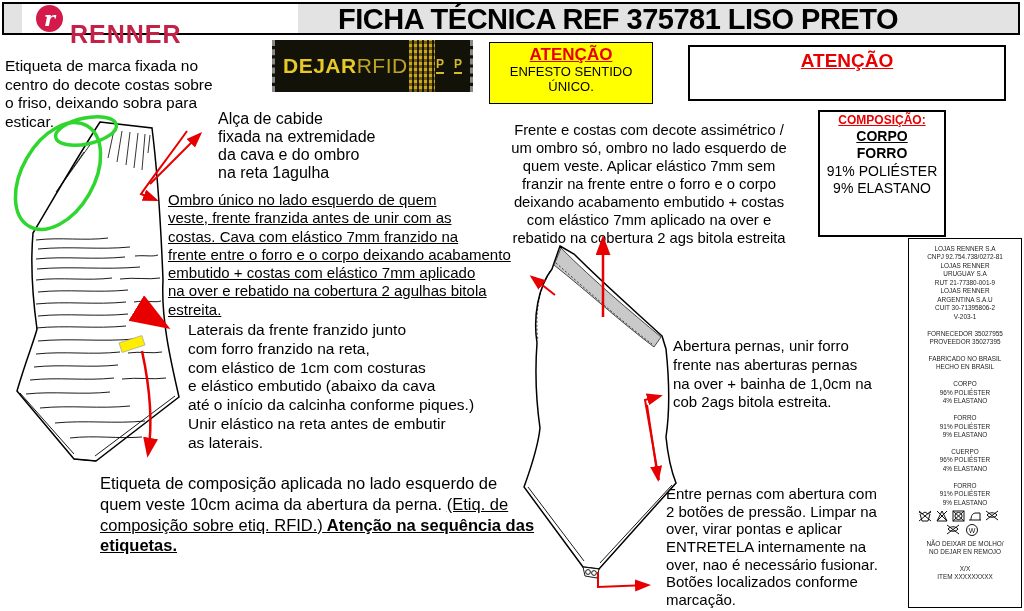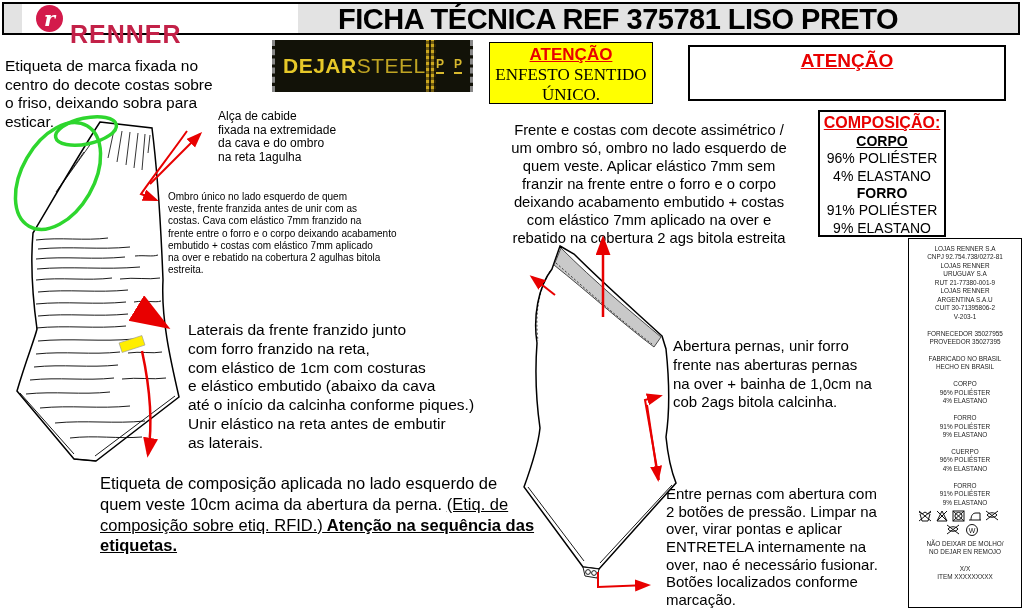--- a/index.html
+++ b/index.html
@@ -33,39 +33,39 @@
   .bs-stripe{width:26px;height:100%;
      background:
        repeating-linear-gradient(0deg, rgba(0,0,0,.45) 0 3px, rgba(0,0,0,0) 3px 6px),
        repeating-linear-gradient(90deg,#caa61f 0 3px,#2a2205 3px 5px);}
   .bs-sizes{display:flex;gap:10px;}
   .bs-sizes span{color:#d8b92e;font-size:12px;font-weight:bold;border-bottom:2px solid #d8b92e;line-height:1.1;}
   
   .attn-yellow{left:489px;top:42px;width:164px;height:62px;background:#ffff00;
                border:1.5px solid #000;box-sizing:border-box;text-align:center;padding-top:2px;}
   .attn-yellow .t{font-size:17px;font-weight:bold;text-decoration:underline;}
-  .attn-yellow .b{font-size:17px;line-height:1.15;white-space:pre-line;font-family:Liberation Serif, serif;}
+  .attn-yellow .b{font-size:13px;line-height:1.15;white-space:pre-line;}
   .attn-line{left:688px;top:45px;width:318px;height:56px;background:#fff;
              border:2px solid #000;box-sizing:border-box;text-align:center;padding-top:3px;}
   .attn-line .t{font-size:19px;font-weight:bold;text-decoration:underline;}
   .attn-line .b{font-size:20px;}
   
   .comp-box{left:818px;top:110px;width:128px;height:127px;border:2px solid #000;
             box-sizing:border-box;text-align:center;font-size:14px;line-height:1.24;padding-top:1px;}
-  .comp-box .t{color:#e80000;font-weight:bold;text-decoration:underline;font-size:16px;text-align:center;}
+  .comp-box .t{color:#e80000;font-weight:bold;text-decoration:underline;font-size:12px;text-align:center;}
   .comp-box .lines{white-space:pre-line;}
   
   .care{left:908px;top:238px;width:114px;height:370px;border:1.5px solid #000;
         box-sizing:border-box;text-align:center;font-size:6.4px;line-height:1.32;
         padding-top:6px;color:#222;}
   .care .blob{white-space:pre-line;}
   
   .n-brand{left:5px;top:57px;width:268px;font-size:15.5px;}
-  .n-hanger{left:218px;top:110px;width:230px;font-size:12px;line-height:1.13;}
-  .n-shoulder{left:168px;top:191px;width:400px;font-size:10px;line-height:1.22;}
+  .n-hanger{left:218px;top:110px;width:230px;font-size:16px;line-height:1.13;}
+  .n-shoulder{left:168px;top:191px;width:400px;font-size:15px;line-height:1.22;text-decoration:underline;}
   .n-side{left:172px;top:321px;width:330px;font-size:15.5px;line-height:1.21;margin-left:16px;}
   .n-complabel{left:100px;top:473px;width:438px;font-size:16.5px;line-height:1.26;}
   .n-neck{left:483px;top:121px;width:332px;font-size:14.8px;line-height:1.22;text-align:center;}
   .n-legs{left:673px;top:337px;width:238px;font-size:15px;line-height:1.25;}
   .n-crotch{left:666px;top:485px;width:252px;font-size:15px;line-height:1.18;}
 </style>
 </head>
 <body>
 
 <div class="abs header"></div>
@@ -75,21 +75,21 @@
 </div>
 <div class="abs title">FICHA TÉCNICA REF 375781 LISO PRETO</div>
 
 <div class="abs note pre n-brand">Etiqueta de marca fixada no
  centro do decote costas sobre
 o friso, deixando sobra para
 esticar.</div>
 
 <div class="abs bluesteel">
   <div class="bs-word">
-    <span class="bs-blue">DEJAR</span><span class="bs-steel">STEEL</span>
+    <span class="bs-blue">DEJAR</span><span class="bs-steel">RFID</span>
   </div>
   <div class="bs-stripe"></div>
   <div class="bs-sizes">
     <span>P</span>
     <span>P</span>
   </div>
 </div>
 
 <div class="abs attn-yellow">
   <div class="t red">ATENÇÃO</div>
@@ -97,22 +97,20 @@
 ÚNICO.</div>
 </div>
 
 <div class="abs attn-line">
   <div class="t red">ATENÇÃO</div>
 </div>
 
 <div class="abs comp-box">
   <div class="t">COMPOSIÇÃO:</div>
   <div class="bold ul">CORPO</div>
-  <div class="lines">96% POLIÉSTER
-4% ELASTANO</div>
   <div class="bold">FORRO</div>
   <div class="lines">91% POLIÉSTER
 9% ELASTANO</div>
 </div>
 
 <div class="abs n-hanger">
   <div class="pre">Alça de cabide
 fixada na extremidade
 da cava e do ombro
  na  reta 1agulha</div>
@@ -142,21 +140,21 @@
 um ombro só, ombro no lado esquerdo de
 quem veste. Aplicar elástico 7mm sem
 franzir na frente entre o forro e o corpo
 deixando acabamento embutido + costas
 com elástico 7mm aplicado na over e
 rebatido na cobertura 2 ags bitola estreita</div>
 
 <div class="abs pre n-legs">Abertura pernas, unir forro
 frente nas aberturas pernas
 na over + bainha de 1,0cm na
- cob 2ags bitola calcinha.</div>
+ cob 2ags bitola estreita.</div>
 
 <div class="abs pre n-crotch">Entre pernas com abertura com
 2 botões de pressão. Limpar na
  over, virar pontas e aplicar
  ENTRETELA internamente na
 over, nao é necessário fusionar.
 Botões localizados conforme
 marcação.</div>
 
 <div class="abs care">

